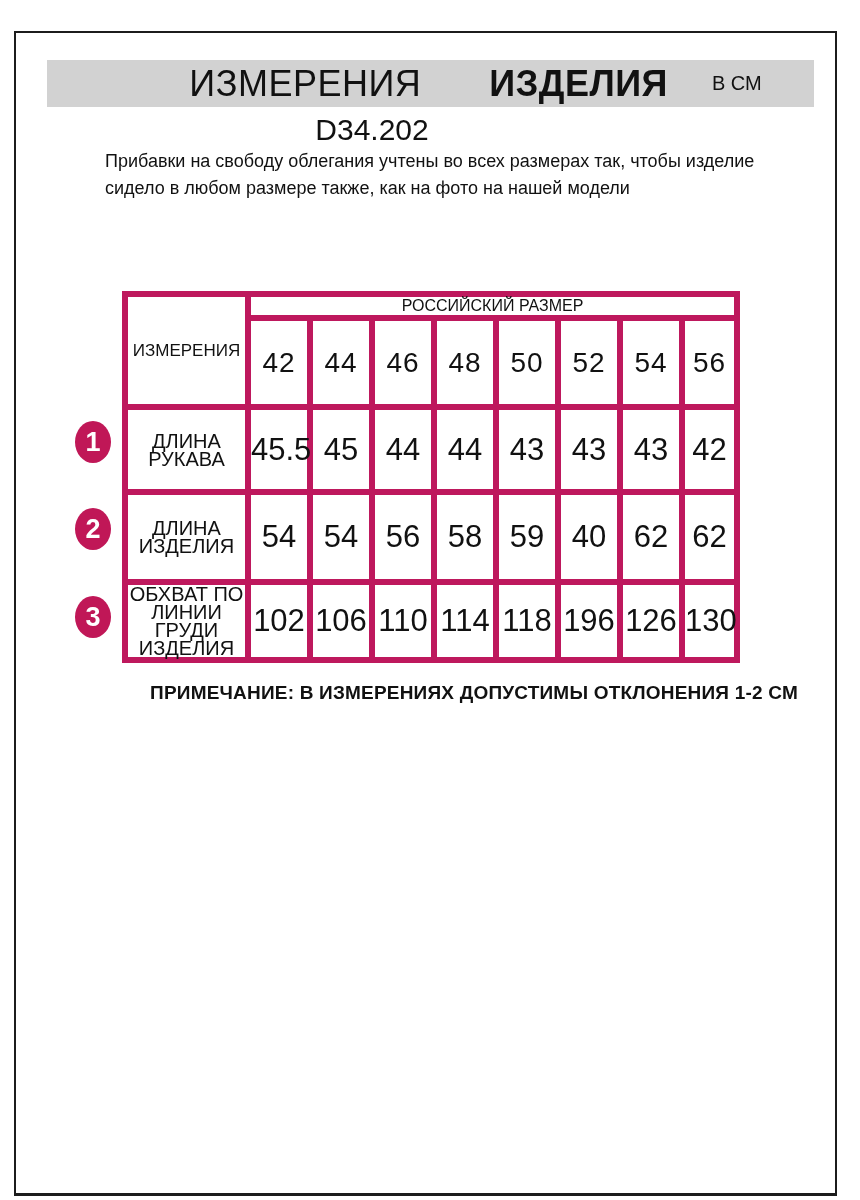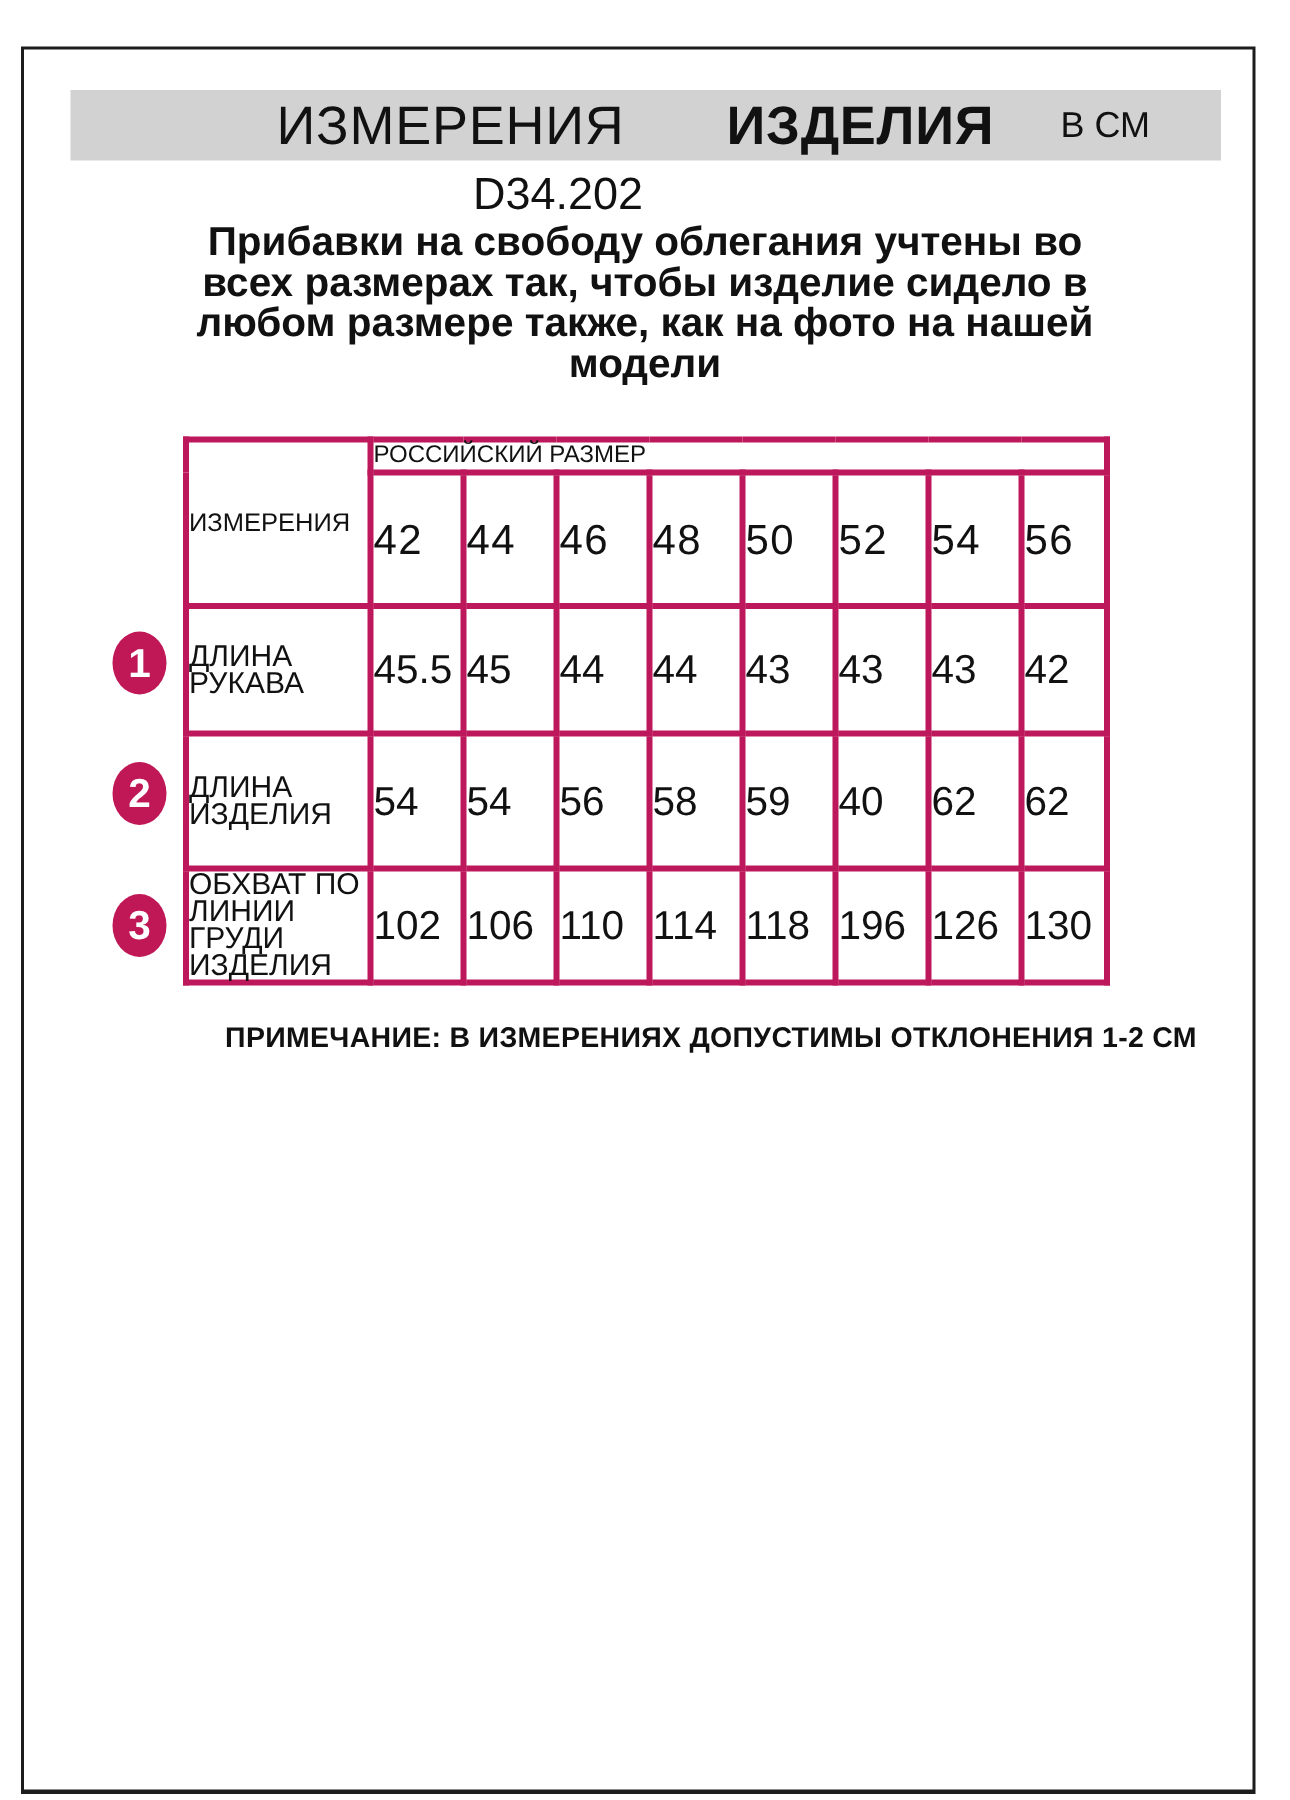--- a/index.html
+++ b/index.html
@@ -16,52 +16,52 @@
   }
   .title-bar {
     position:absolute; left:47px; top:60px; width:767px; height:47px;
     background:#d2d2d2;
     display:flex; align-items:center; justify-content:center;
     padding-left:90px;
     white-space:nowrap;
   }
   .title-word1 { font-size:36px; font-weight:400; letter-spacing:0.5px; }
   .title-word2 { font-size:36px; font-weight:700; margin-left:68px; letter-spacing:0.5px; }
-  .title-units { font-size:24px; font-weight:400; margin-left:44px; }
+  .title-units { font-size:20px; font-weight:400; margin-left:44px; }
   .product-code {
     position:absolute; left:0; top:113px; width:744px;
     text-align:center; font-size:30px; font-weight:400;
   }
   .description {
     position:absolute; left:105px; top:148px; width:650px;
-    text-align:center; font-size:27px; line-height:27px; font-weight:700;
+    font-size:18px; line-height:27px; font-weight:400;
   }
   .note {
     position:absolute; left:0; top:682px; width:860px;
     text-align:center; font-size:19px; font-weight:700; letter-spacing:0.2px;margin-left:44px;
   }
   table.size-table {
     position:absolute; left:122px; top:291px; width:618px;
     border-collapse:collapse; table-layout:fixed;
     border:2px solid #242424;
   }
   table.size-table th, table.size-table td {
-    border:4px solid #be185d;
-    text-align:left; vertical-align:middle;
+    border:6px solid #be185d;
+    text-align:center; vertical-align:middle;
     font-weight:400; padding:0;
   }
   th.corner-header { font-size:17px; font-weight:400; }
   th.group-header { font-size:16px; font-weight:400; height:19px; border-bottom-width:1px; }
   th.size-header { font-size:28px; font-weight:700; height:89px; letter-spacing:1px; border-top-width:1px; }
   tr.body-row th, tr.body-row td { border-top-width:3px; }
   th.row-label {
     font-size:20px; font-weight:400; white-space:pre-line; line-height:18px;
     padding:0 4px;
   }
-  td.value-cell { font-size:27px; }
+  td.value-cell { font-size:31px; }
   tr.body-row-1 { height:85px; }
   tr.body-row-2 { height:90px; }
   tr.body-row-3 { height:76px; }
   .row-badge {
     position:absolute; left:75px; width:36px; height:42px;
     border-radius:50%;
     display:flex; align-items:center; justify-content:center;
     color:#ffffff; font-size:27px; font-weight:700;
   }
   .badge-1 { top:421px; }

